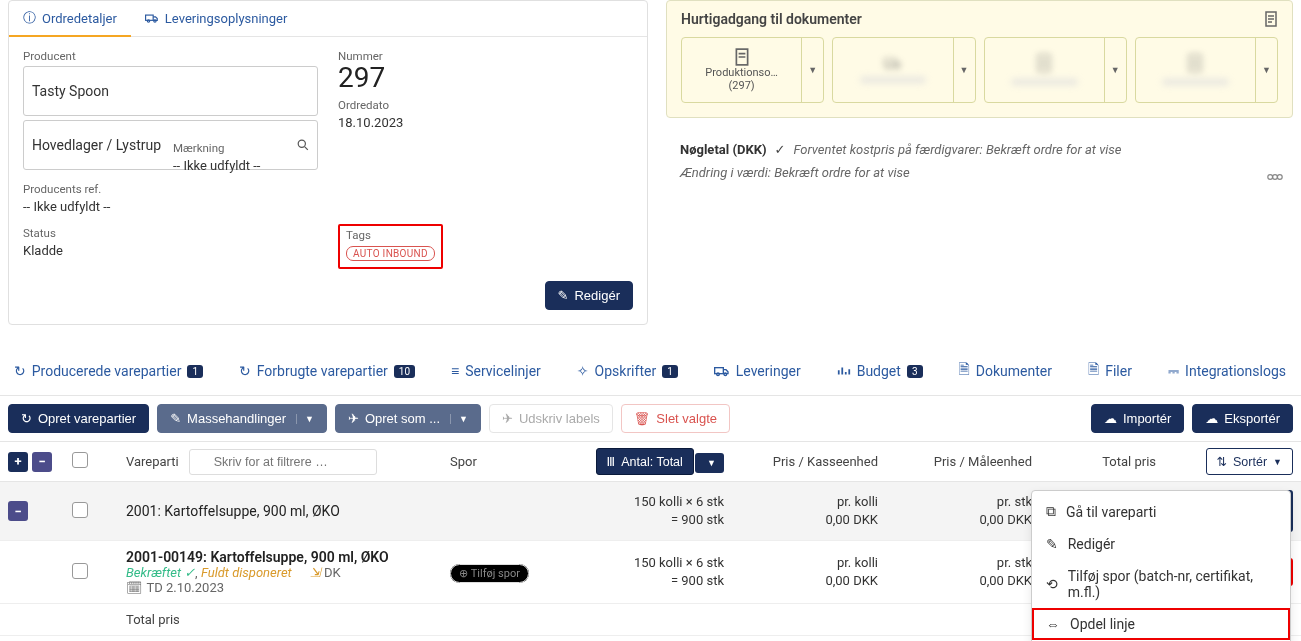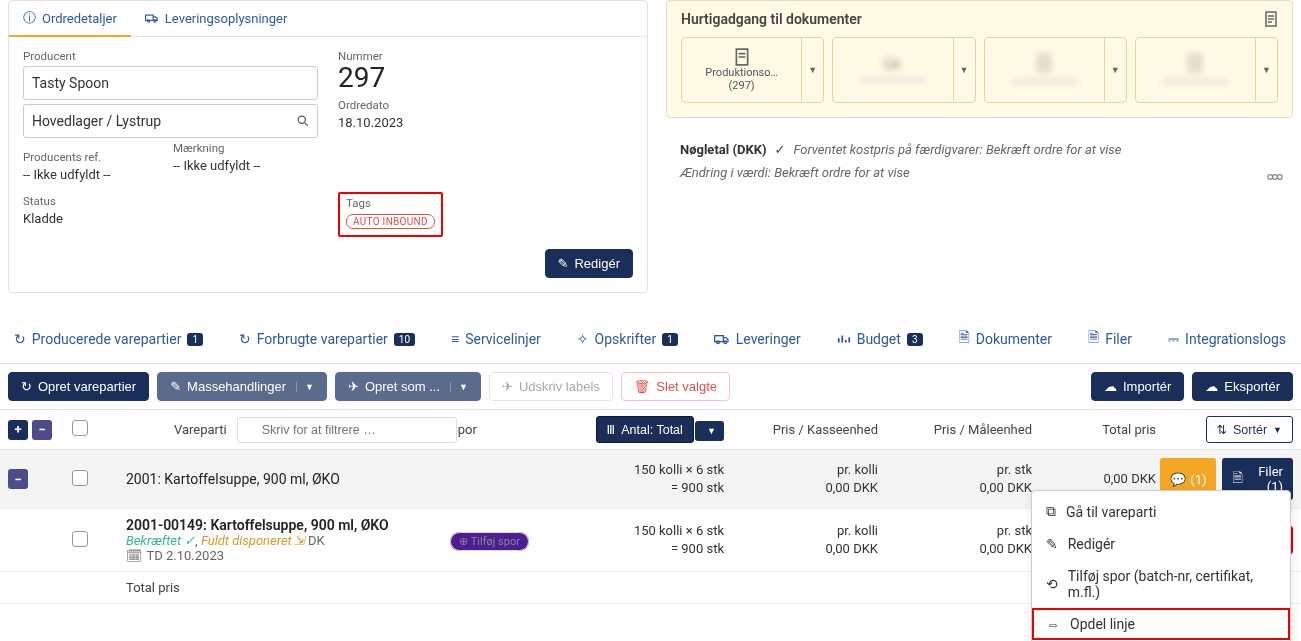--- a/index.html
+++ b/index.html
@@ -40,21 +40,21 @@
     padding: 12px 14px 14px 14px;
     display: grid;
     grid-template-columns: 1fr 1fr;
     gap: 12px 20px;
     position: relative;
   }
   .field-label { font-size: 11.5px; color: #666; margin-bottom: 3px; }
   .select-box {
     display: flex; align-items: center;
     border: 1px solid #ccc; border-radius: 3px;
-    padding: 8px 8px; font-size: 14px; color:#333;
+    padding: 16px 8px; font-size: 14px; color:#333;
     position: relative;
   }
   .select-box .chevron, .select-box .search-icon {
     position: absolute; right: 8px; color: #555; font-size: 12px;
   }
   .big-number { font-size: 28px; color: #222; line-height: 1; margin-top: -2px;}
   .tag-box {
     border: 2px solid #e00; border-radius: 2px;
     padding: 2px 6px 6px 6px; display: inline-block;
     margin-top: -2px;
@@ -159,21 +159,21 @@
     border-top: 1px solid #e5e5e5;
     border-bottom: 1px solid #e5e5e5;
     padding: 6px 8px;
     gap: 4px;
     font-size: 13px;
     color:#444;
   }
   .filter-input {
     border:1px solid #ddd; border-radius:3px;
     padding:5px 8px 5px 24px; font-size:12.5px; color:#999;
-    width: 220px; position:relative;
+    width: 188px; position:relative;
   }
   .filter-wrap { position:relative; }
   .filter-wrap .sicon { position:absolute; left:8px; top:6px; color:#aaa; font-size:12px;}
   .chip-btn {
     background:#1a2e5a; color:#fff;
     border-radius:3px; padding:5px 10px; font-size:12.5px;
     display:inline-flex; align-items:center; gap:6px; border:none;
     cursor: pointer;
   }
   .chip-btn .car{ font-size:9px; margin-left:4px;}
@@ -205,28 +205,28 @@
     background:#f5a623; color:#fff; border-radius:3px;
     padding:6px 10px; font-size:13px; display:inline-flex; align-items:center; gap:4px;
   }
   .pill-navy {
     background:#1a2e5a; color:#fff; border-radius:3px;
     padding:6px 10px; font-size:13px; display:inline-flex; align-items:center; gap:4px;
     cursor:pointer;
   }
   .add-track {
     border:1px solid #ddd; border-radius:10px;
-    background:#4c1d95; color:#888;
+    background:#000000; color:#888;
     font-size:11px; padding:2px 8px;
     cursor: pointer;
     text-align: right;
   }
   .item-title { font-weight:600; color:#222; font-size:14px; }
   .status-conf { color:#3b8; font-style:italic; display:inline-flex; align-items:center; gap:3px;}
-  .status-disp { color:#d99a2b; font-style:italic; display:inline-flex; align-items:flex-end; gap:2px;}
+  .status-disp { color:#d99a2b; font-style:italic; display:inline-flex; align-items:flex-end; gap:18px;}
   .muted { color:#666;}
   .triple-dots-btn {
     background:#1a2e5a;color:#fff;border-radius:3px;
     border:2px solid #e00; padding:5px 10px;
     display:inline-flex; gap:8px; align-items:center;
     cursor:pointer; font-size:12px;
   }
   .ctx-menu {
     position:absolute; right:10px; top:490px;
     background:#fff; border:1px solid #ccc; border-radius:4px;
@@ -495,21 +495,21 @@
     </button>
   </div>
 </div>
 
 <div class="table-header">
   <div style="display:flex;gap:4px;">
     <span class="sq sq-plus">+</span>
     <span class="sq sq-minus">−</span>
   </div>
   <div><span class="checkbox"></span></div>
-  <div style="display:flex;align-items:center;gap:10px;margin-left:48px;">
+  <div style="display:flex;align-items:center;gap:10px;">
     <span>Vareparti</span>
     <span class="filter-wrap">
       <span class="sicon">🔍</span>
       <input class="filter-input" placeholder="Skriv for at filtrere …" style="">
     </span>
   </div>
   <div>Spor</div>
   <div style="text-align:right;">
     <button class="chip-btn" style="border:1px solid #0a1a3a;">
       <span>Ⅲ</span>

